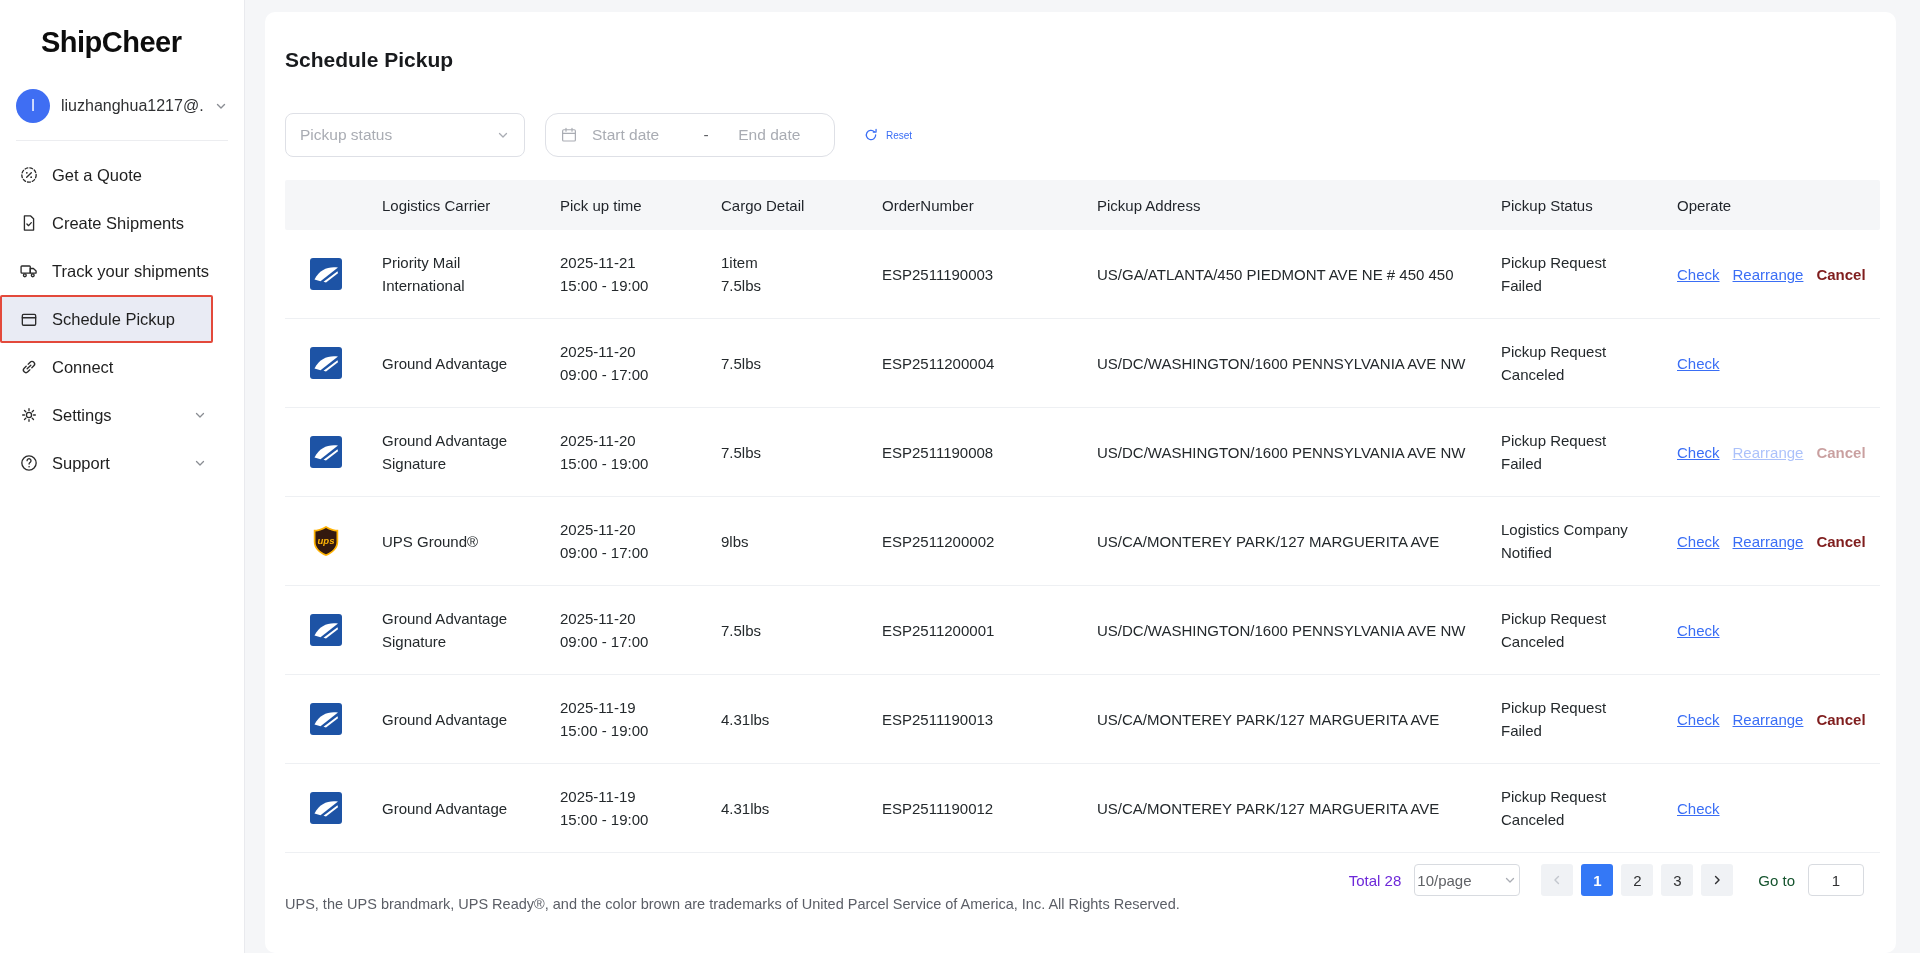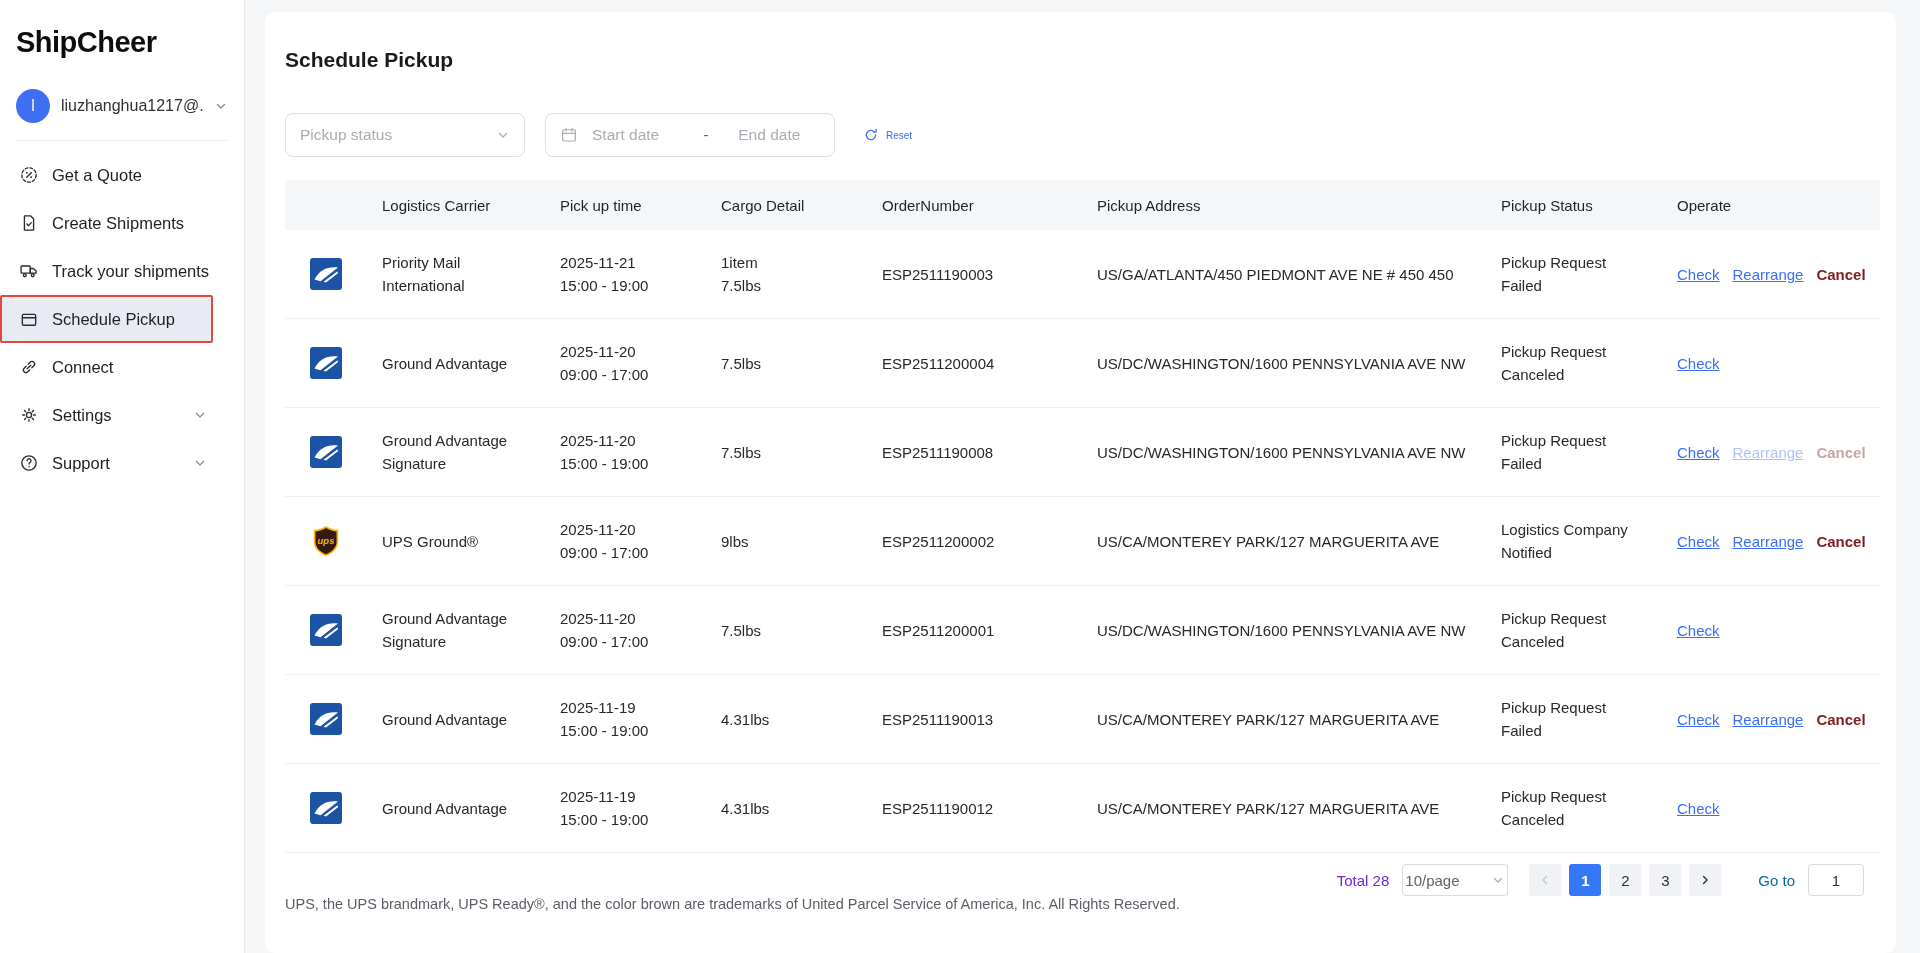--- a/index.html
+++ b/index.html
@@ -11,21 +11,21 @@
   }
   .app { display:flex; height:100%; }
 
   
   .sidebar {
     width:245px; background:#fff; border-right:1px solid #e9eaee;
     flex-shrink:0; padding-top:26px;
   }
   .logo {
     font-size:29px; font-weight:800; color:#0d0d0d;
-    padding-left:16px; letter-spacing:-0.5px;
+    padding-left:41px; letter-spacing:-0.5px;
   }
   .user-row {
     display:flex; align-items:center; gap:11px;
     margin:30px 16px 0 16px; padding-bottom:17px;
     border-bottom:1px solid #ecedf0; cursor:pointer;
   }
   .avatar {
     width:34px; height:34px; border-radius:50%; background:#3f6ef3;
     color:#fff; font-size:16px; display:flex; align-items:center; justify-content:center;
     flex-shrink:0;
@@ -54,21 +54,21 @@
 
   .filters { display:flex; align-items:center; gap:20px; margin-top:41px; }
   .select-box, .date-box {
     height:44px; border:1px solid #dee0e6; border-radius:8px; background:#fff;
     display:flex; align-items:center; font-size:15.5px; cursor:pointer;
   }
   .select-box { width:240px; padding:0 14px; justify-content:space-between; }
   .placeholder { color:#a9acb3; }
   .chevron-sm { width:14px; height:14px; color:#a9acb3; display:inline-flex; }
   .chevron-sm svg { width:100%; height:100%; }
-  .date-box { width:290px; padding:12px 14px; gap:10px; }
+  .date-box { width:290px; padding:12px 14px; gap:10px;border-radius:13px; }
   .cal-icon { width:18px; height:18px; color:#a9acb3; display:inline-flex; flex-shrink:0; }
   .cal-icon svg { width:100%; height:100%; }
   .date-start { flex:1; margin-left:4px; }
   .date-sep { color:#606266; }
   .date-end { flex:1; text-align:center; }
   .reset-btn {
     display:flex; align-items:center; gap:7px; color:#3a6ef5;
     font-size:10px; background:none; border:none; cursor:pointer; margin-left:8px;
     font-family:inherit;
   }
@@ -109,21 +109,21 @@
   .pg-group { display:flex; align-items:center; gap:8px; margin-left:8px; }
   .pg-btn {
     min-width:32px; height:32px; border:none; border-radius:3px; background:#f0f2f5;
     font-size:15px; color:#303133; cursor:pointer; display:inline-flex;
     align-items:center; justify-content:center; font-family:inherit;
   }
   .pg-btn.active { background:#3478f6; color:#fff; font-weight:700; }
   .pg-btn.prev { color:#c3c7ce; }
   .pg-arrow { width:14px; height:14px; display:inline-flex; }
   .pg-arrow svg { width:100%; height:100%; }
-  .goto-label { font-size:15px; color:#0369a1; margin-left:24px; }
+  .goto-label { font-size:15px; color:#14532d; margin-left:12px; }
   .goto-input {
     width:56px; height:32px; border:1px solid #d8dbe0; border-radius:4px;
     text-align:center; font-size:15px; color:#303133; font-family:inherit; outline:none;
   }
 
   .disclaimer { font-size:14.5px; color:#5b5e66; }
 </style>
 </head>
 <body>
 

